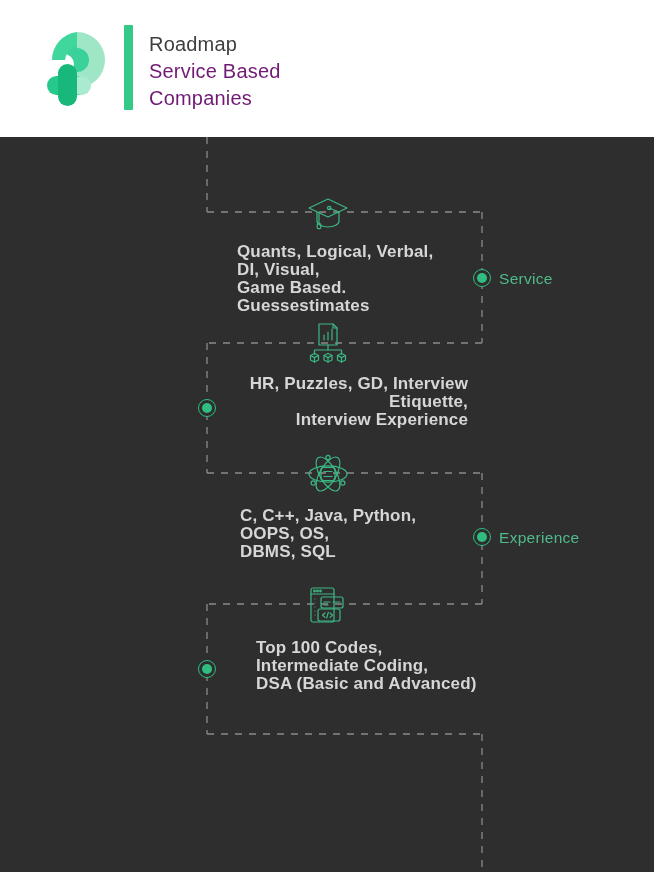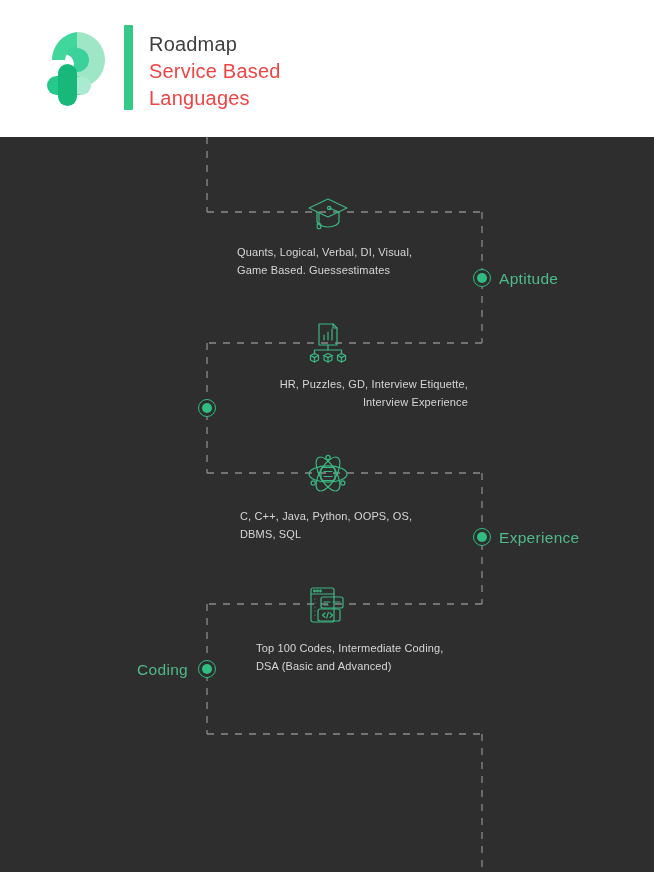--- a/index.html
+++ b/index.html
@@ -63,21 +63,21 @@
     font-size: 20px;
     font-weight: 400;
     color: #3f3f3f;
     line-height: 28px;
     letter-spacing: .2px;
   }
 
   .title-sub {
     font-size: 20px;
     font-weight: 400;
-    color: #ef4444;
+    color: #701a75;
     line-height: 27px;
     letter-spacing: .2px;
   }
 
   
   .path-svg {
     position: absolute;
     left: 0; top: 137px;
     width: 654px;
     height: 735px;
@@ -113,22 +113,22 @@
     letter-spacing: .3px;
     white-space: nowrap;
     line-height: 18px;
   }
   .node-label.right { text-align: left; }
   .node-label.left  { text-align: right; }
 
   
   .desc {
     position: absolute;
-    font-size: 11px;
-    font-weight: 400;
+    font-size: 17px;
+    font-weight: 700;
     color: #d6d6d6;
     line-height: 18px;
     letter-spacing: .15px;
     white-space: pre-line;
   }
 
   
   .node-icon {
     position: absolute;
     width: 46px;
@@ -157,21 +157,21 @@
 
         <rect x="20" y="38" width="19" height="42" rx="9.5" fill="#17b87a"></rect>
       </svg>
     </div>
 
     <div class="accent-bar"></div>
 
     <div class="title-block">
       <div class="title-main">Roadmap</div>
       <div class="title-sub">Service Based</div>
-      <div class="title-sub">Languages</div>
+      <div class="title-sub">Companies</div>
     </div>
   </div>
 
   <svg class="path-svg" viewBox="0 0 654 735" xmlns="http://www.w3.org/2000/svg">
     <g fill="none" stroke="#8a8a8a" stroke-width="1.3" stroke-dasharray="7 7">
 
       <path d="M207 0 L207 75"></path>
 
       <path d="M207 75 L482 75"></path>
 
@@ -206,21 +206,21 @@
         <rect x="12.2" y="33.5" width="3.6" height="5.2" rx="1.2"></rect>
       </g>
     </svg>
   </div>
 
   <div class="desc" style="left:237px; top:243px; width:215px;">Quants, Logical, Verbal, DI, Visual,
 Game Based. Guessestimates</div>
 
   <div class="marker" style="left:473px; top:269px;"></div>
 
-  <div class="node-label right" style="left:499px; top:270px;">Aptitude</div>
+  <div class="node-label right" style="left:499px; top:270px;">Service</div>
 
   <div class="node-icon" style="left:305px; top:320px;">
     <svg viewBox="0 0 46 46" xmlns="http://www.w3.org/2000/svg">
       <g fill="none" stroke="#3bb883" stroke-width="1.2" stroke-linecap="round" stroke-linejoin="round">
         <path d="M14 4 L28 4 L32 8 L32 25 L14 25 Z"></path>
         <path d="M28 4 L28 8 L32 8"></path>
         <path d="M19 20 L19 15"></path>
         <path d="M23 20 L23 12"></path>
         <path d="M27 20 L27 9"></path>
         <path d="M23 25 L23 30"></path>
@@ -290,15 +290,14 @@
         <path d="M24.3 30.4 L22.7 36"></path>
       </g>
     </svg>
   </div>
 
   <div class="desc" style="left:256px; top:639px; width:225px;">Top 100 Codes, Intermediate Coding,
 DSA (Basic and Advanced)</div>
 
   <div class="marker" style="left:198px; top:660px;"></div>
 
-  <div class="node-label left" style="left:40px; top:661px; width:148px;">Coding</div>
 
 </div>
 
 </body></html>

